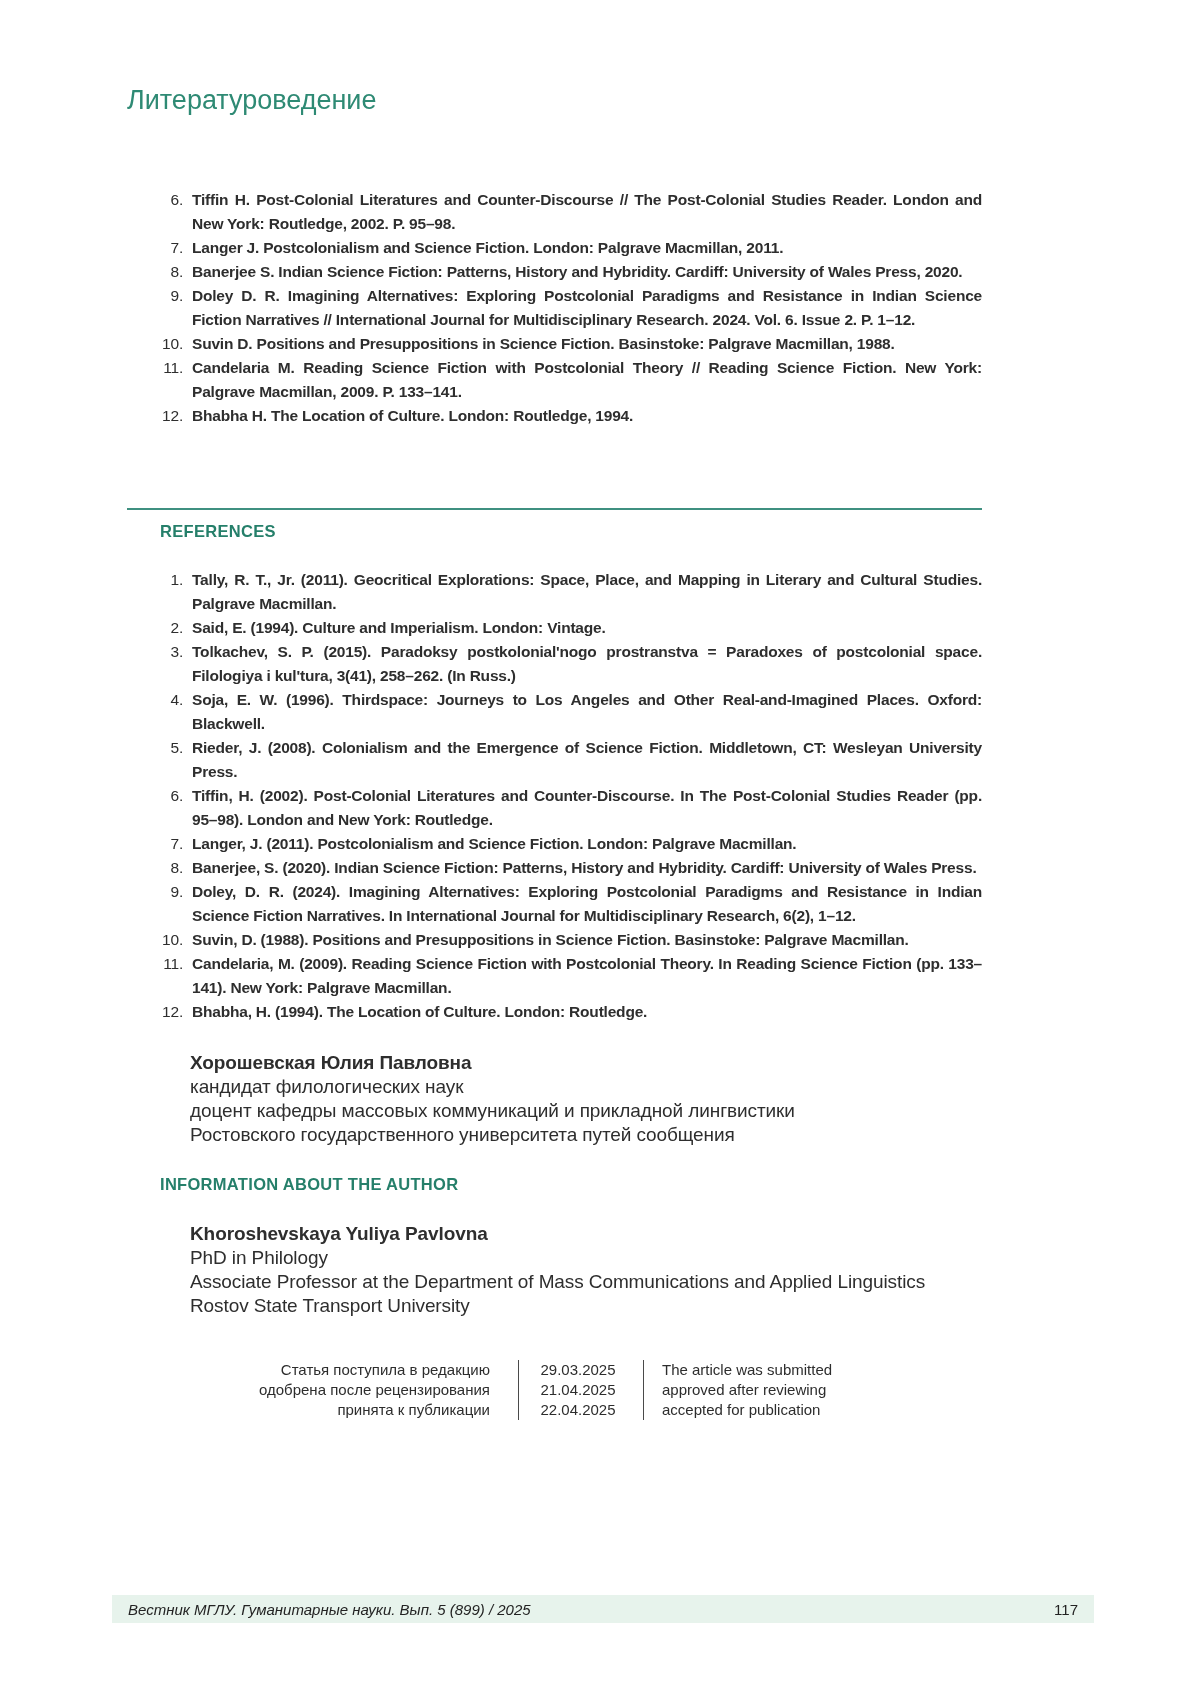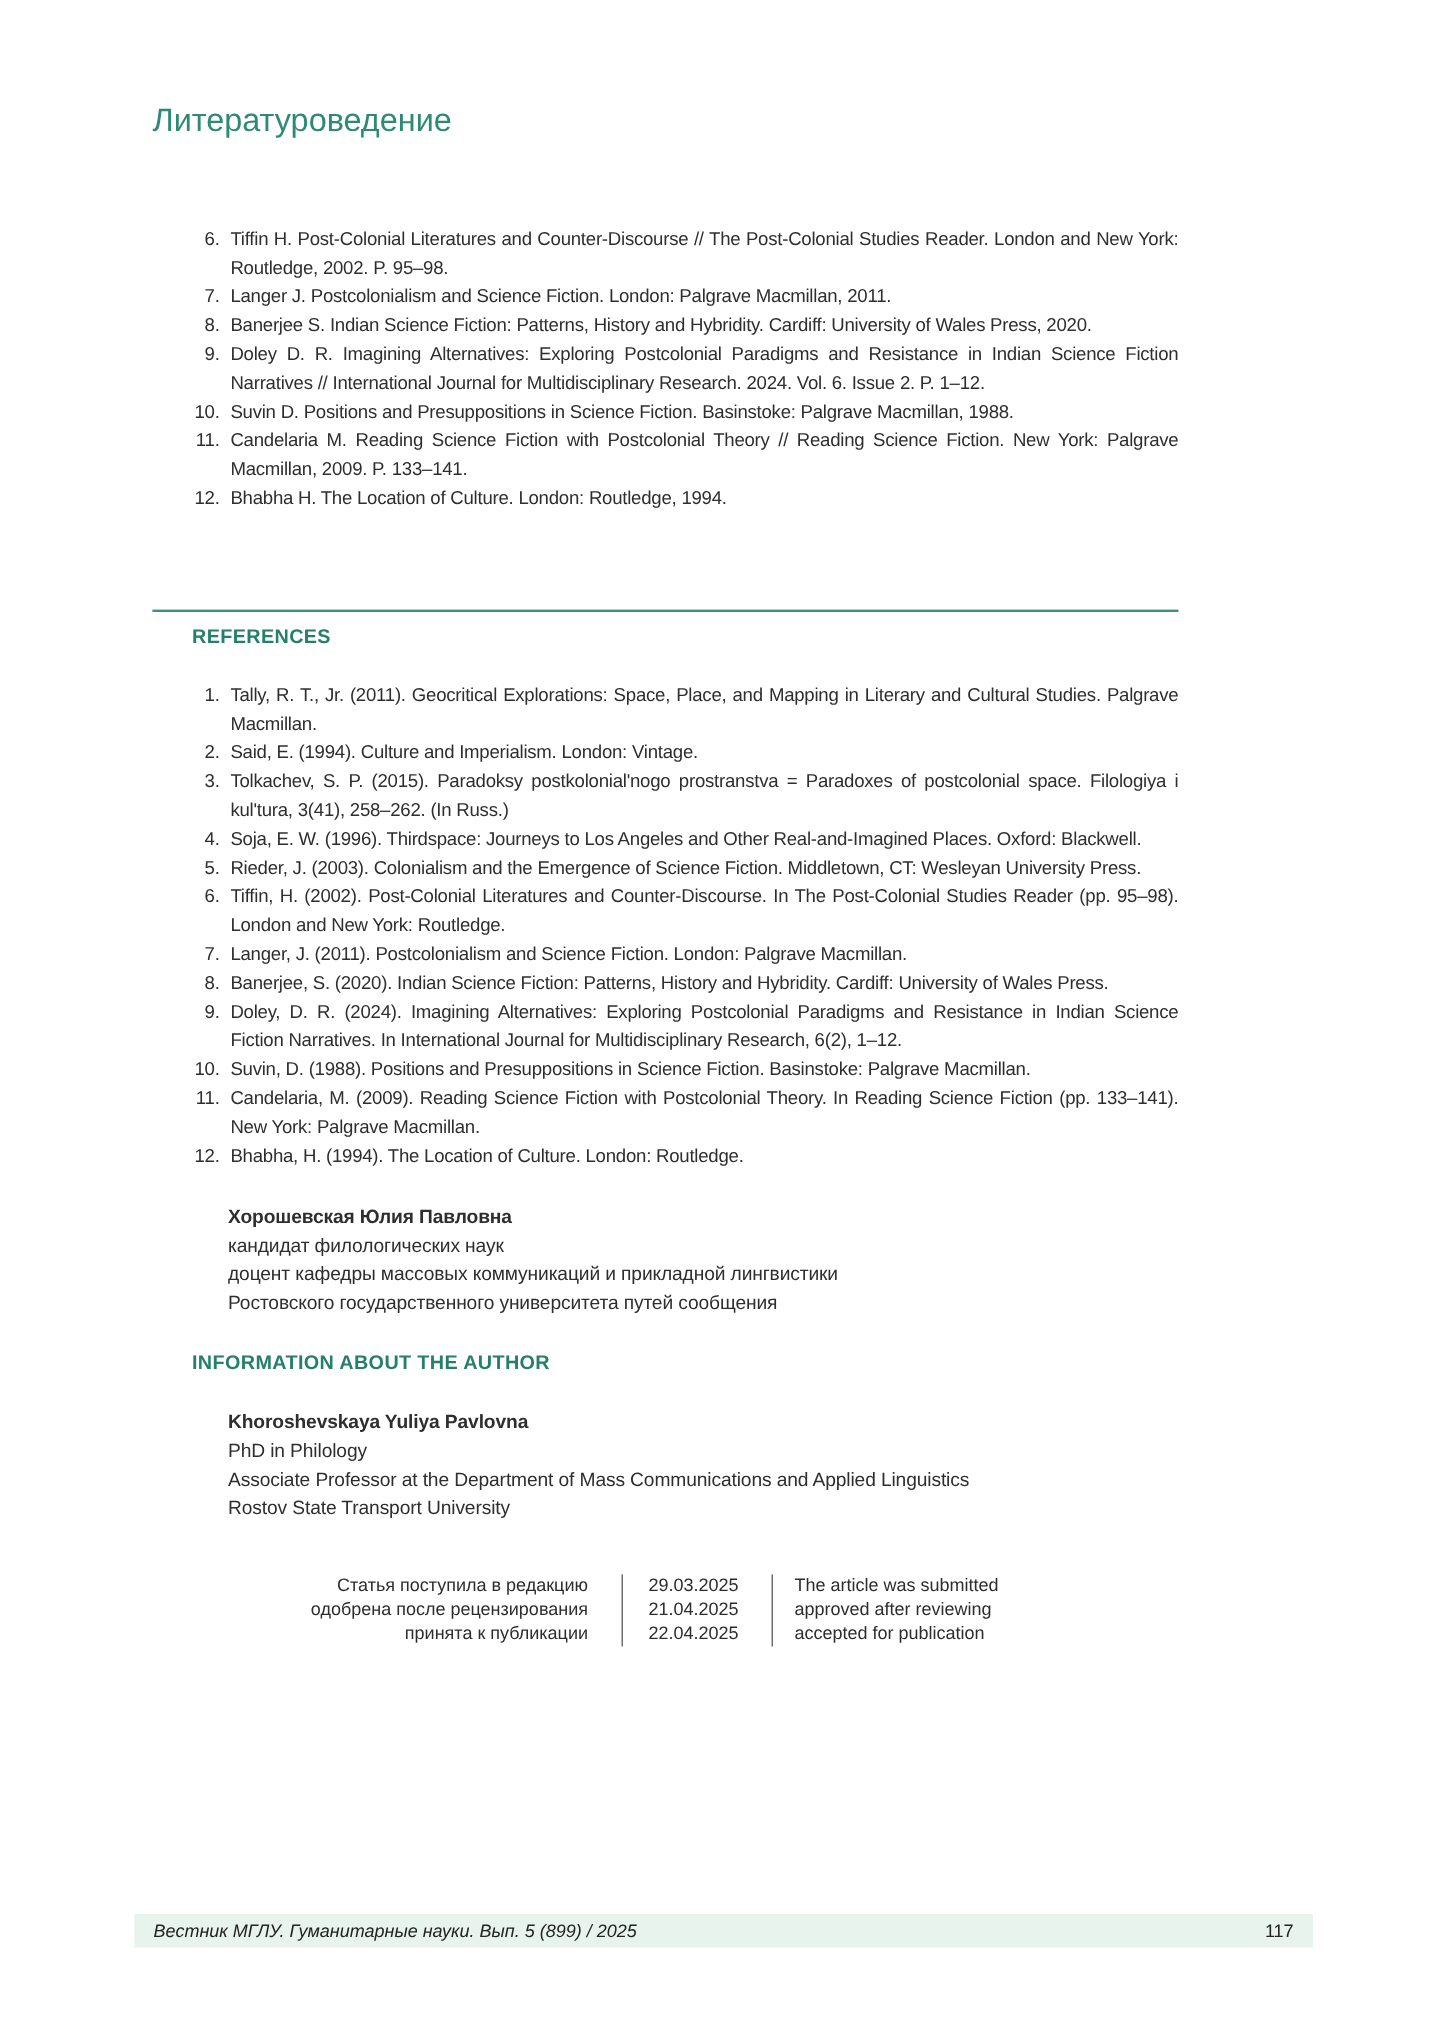--- a/index.html
+++ b/index.html
@@ -16,32 +16,32 @@
   .section-title{
     font-size:27px;line-height:30px;font-weight:400;
     color:#2e8a74;margin:0 0 73px 0;
   }
   .list{margin:0;padding:0;list-style:none;}
   .list li{
     display:flex;
     font-size:15.5px;line-height:24px;letter-spacing:-0.2px;
   }
   .num{flex:0 0 56px;text-align:right;padding-right:9px;}
-  .itx{flex:1;text-align:justify;}
+  .itx{flex:1;text-align:justify;font-weight:bold;}
   .rule{height:2px;background:#3f9080;margin-top:80px;}
   .sub-heading{
     font-size:16.5px;line-height:22px;font-weight:700;
     color:#257f6a;letter-spacing:0.3px;
     margin:0 0 0 33px;
   }
   .h-refs{margin-top:10px;}
   .refs-list{margin-top:26px;}
   .h-info-ru{margin-top:49px;}
   .h-info-en{margin-top:26px;}
-  .author-block{margin:26px 0 0 63px;font-size:16px;line-height:24px;letter-spacing:-0.1px;}
+  .author-block{margin:26px 0 0 63px;font-size:19px;line-height:24px;letter-spacing:-0.1px;}
   .author-block .name{font-weight:700;line-height:25px;}
   .dates{display:flex;margin-top:42px;font-size:15px;line-height:20px;color:#2d2d2d;}
   .d-ru{width:363px;text-align:right;}
   .d-sep{width:1px;background:#4a4a4a;margin-left:28px;}
   .d-sep2{width:1px;background:#4a4a4a;margin-left:6px;}
   .d-date{width:118px;text-align:center;}
   .d-en{padding-left:18px;text-align:left;}
   .footer{
     position:absolute;left:112px;top:1595px;
     width:982px;height:28px;
@@ -119,21 +119,21 @@
         <span class="itx">Tolkachev, S. P. (2015). Paradoksy postkolonial'nogo prostranstva = Paradoxes of postcolonial space. Filologiya i kul'tura, 3(41), 258–262. (In Russ.)</span>
       </li>
 
       <li>
         <span class="num">4.</span>
         <span class="itx">Soja, E. W. (1996). Thirdspace: Journeys to Los Angeles and Other Real-and-Imagined Places. Oxford: Blackwell.</span>
       </li>
 
       <li>
         <span class="num">5.</span>
-        <span class="itx">Rieder, J. (2003). Colonialism and the Emergence of Science Fiction. Middletown, CT: Wesleyan University Press.</span>
+        <span class="itx">Rieder, J. (2008). Colonialism and the Emergence of Science Fiction. Middletown, CT: Wesleyan University Press.</span>
       </li>
 
       <li>
         <span class="num">6.</span>
         <span class="itx">Tiffin, H. (2002). Post-Colonial Literatures and Counter-Discourse. In The Post-Colonial Studies Reader (pp. 95–98). London and New York: Routledge.</span>
       </li>
 
       <li>
         <span class="num">7.</span>
         <span class="itx">Langer, J. (2011). Postcolonialism and Science Fiction. London: Palgrave Macmillan.</span>

